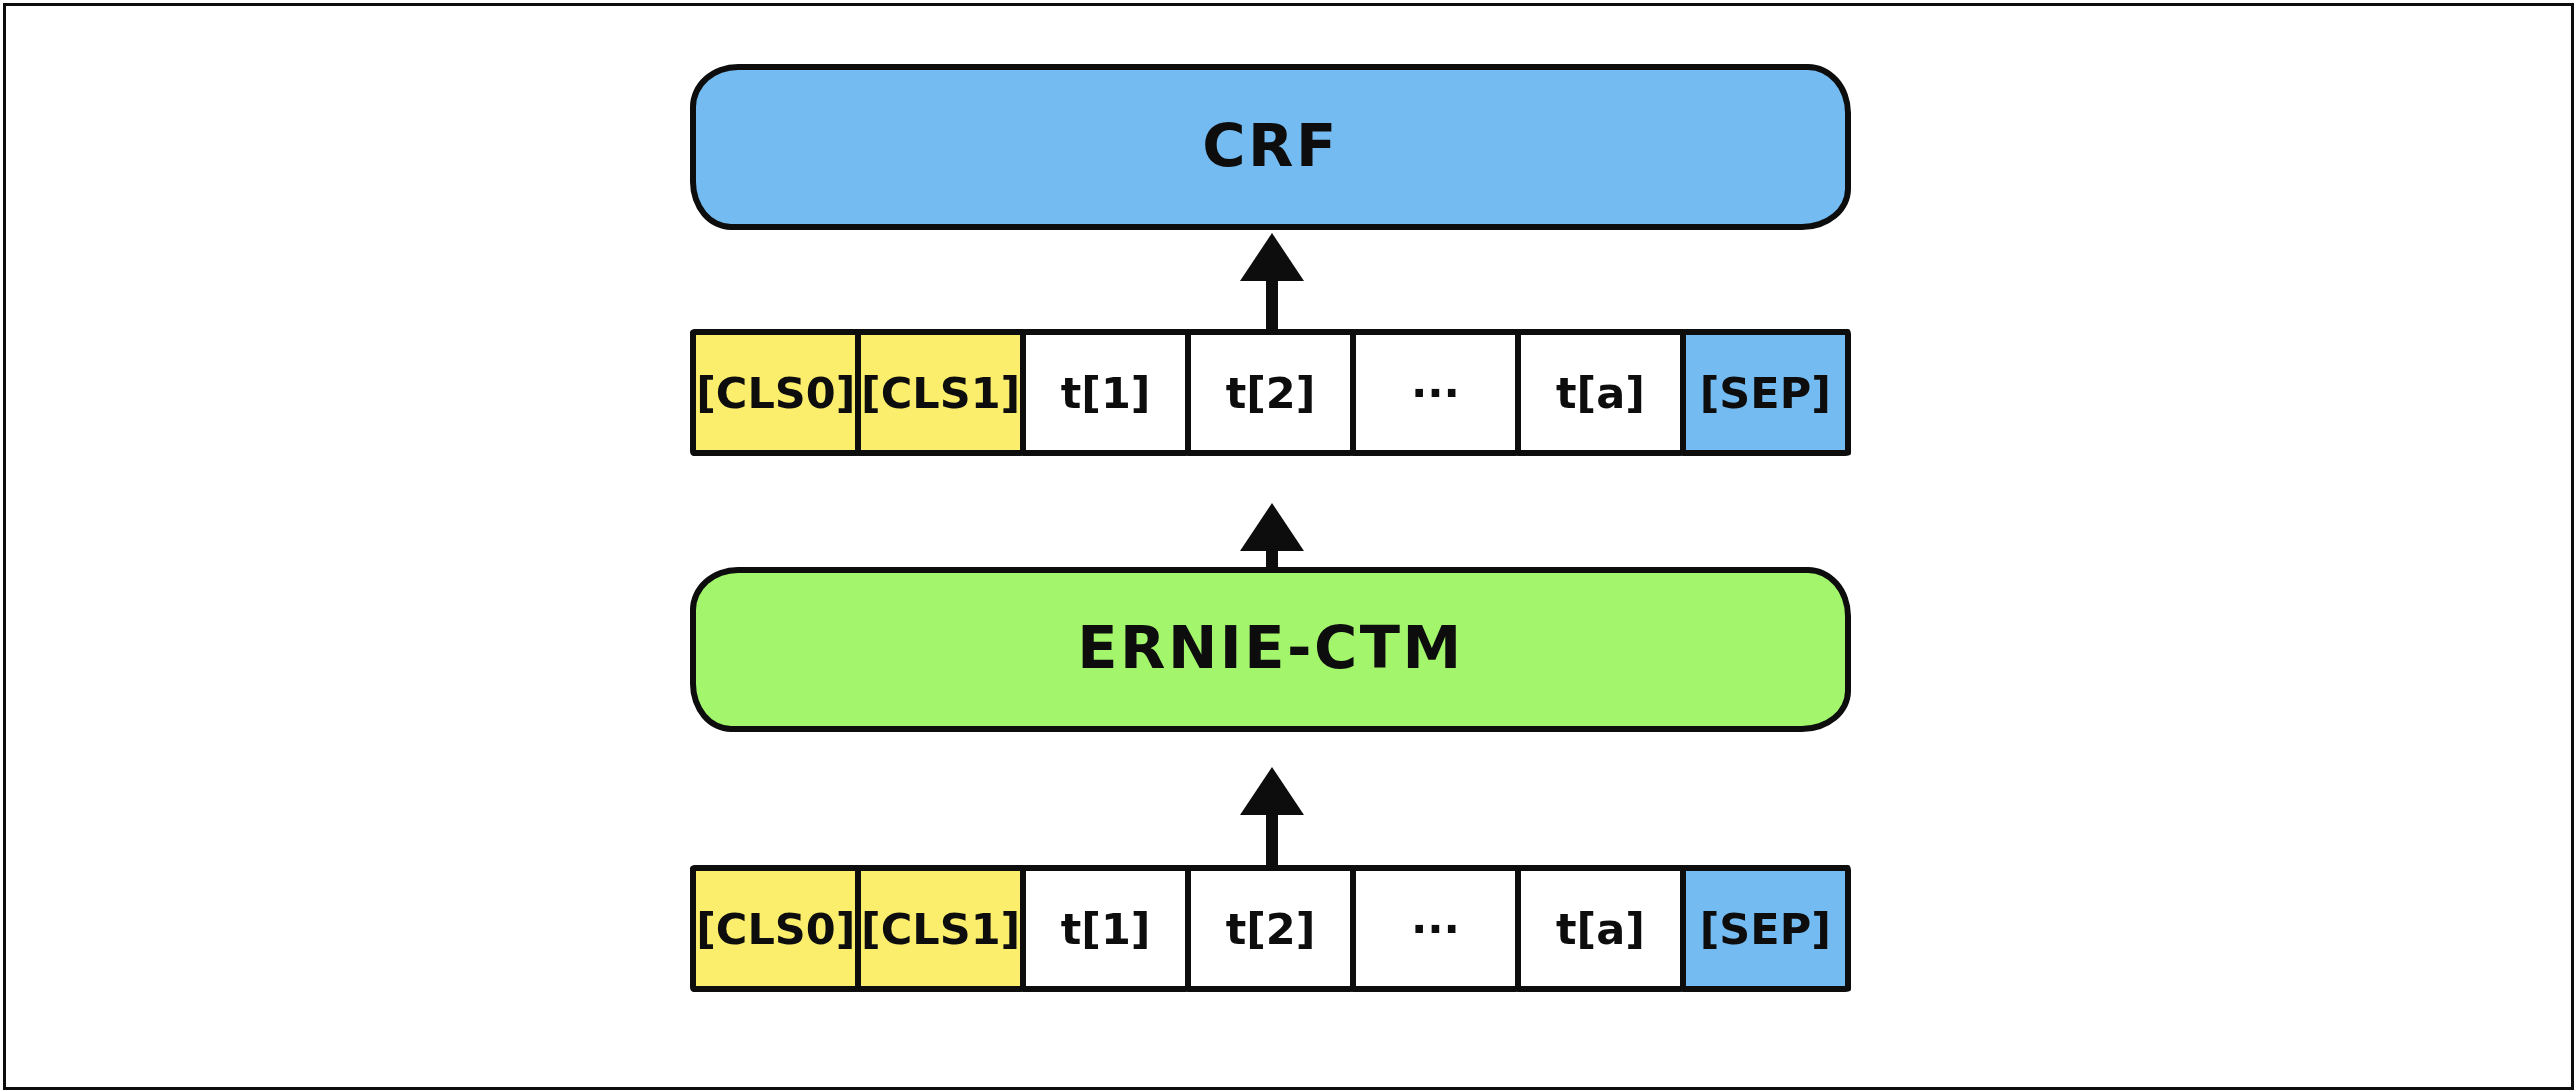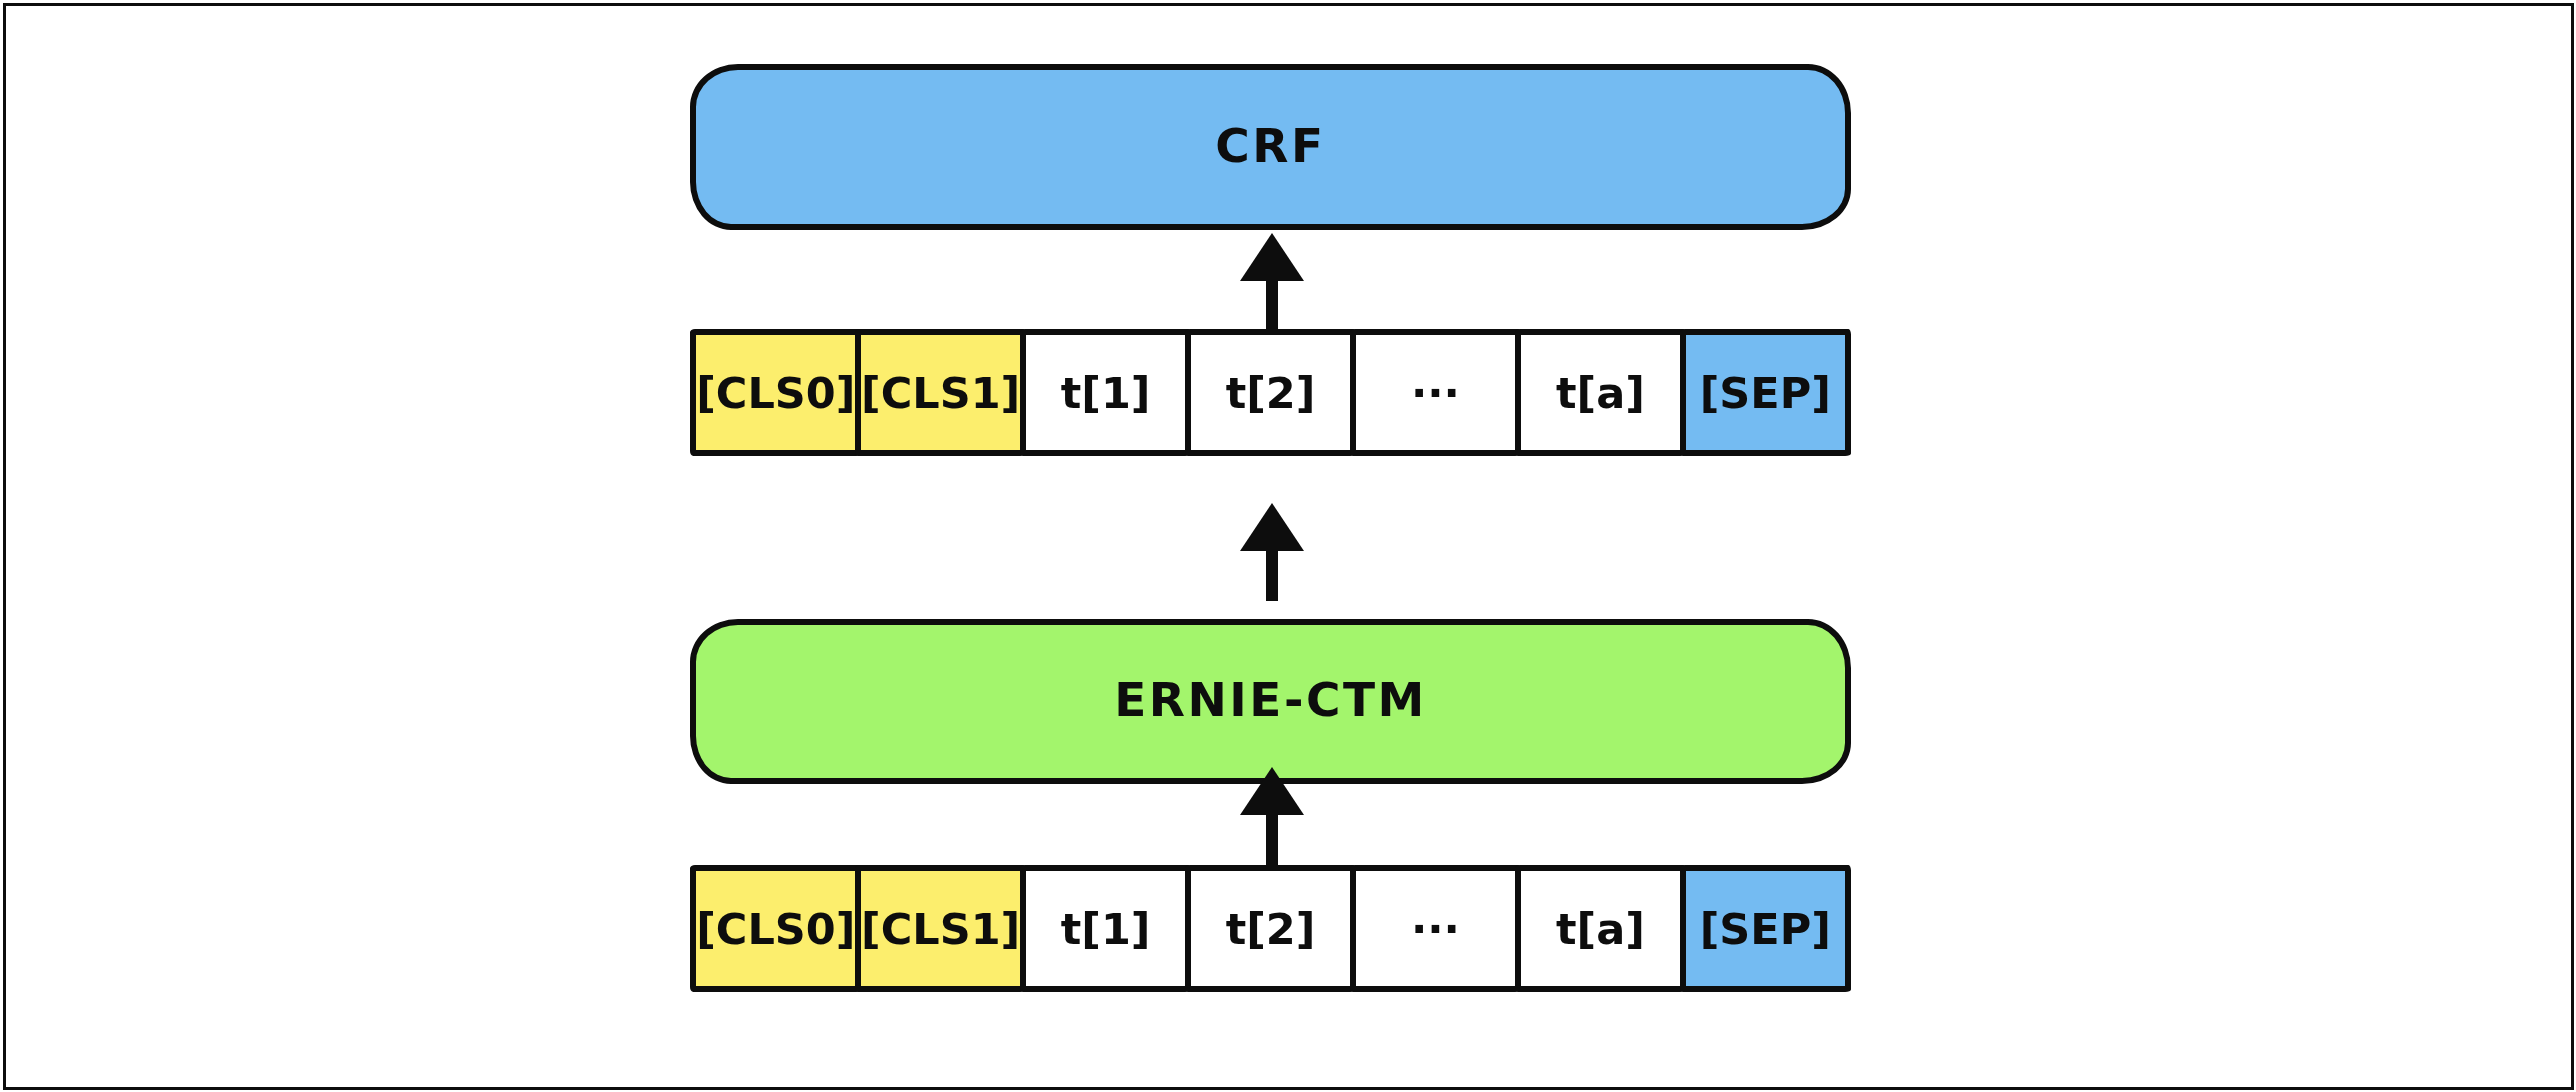--- a/index.html
+++ b/index.html
@@ -30,27 +30,27 @@
     position: absolute;
     left: 690px;
     width: 1161px;
     border: 6.6px solid var(--stroke);
     border-radius: 48px 43px 49px 41px / 43px 49px 41px 48px;
     display: flex;
     align-items: center;
     justify-content: center;
   }
   .big-box .box-label {
-    font-size: 47px;
+    font-size: 59px;
     font-weight: bold;
     letter-spacing: 2.5px;
     transform: translateY(-1.6px);
   }
   .crf-box   { top: 64px;  height: 166px; }
-  .ernie-box { top: 619px; height: 165px; }
+  .ernie-box { top: 567px; height: 165px; }
 
   
   .token-row {
     position: absolute;
     left: 690px;
     width: 1161px;
     height: 127px;
     display: flex;
   }
   .row-upper { top: 329px; }

